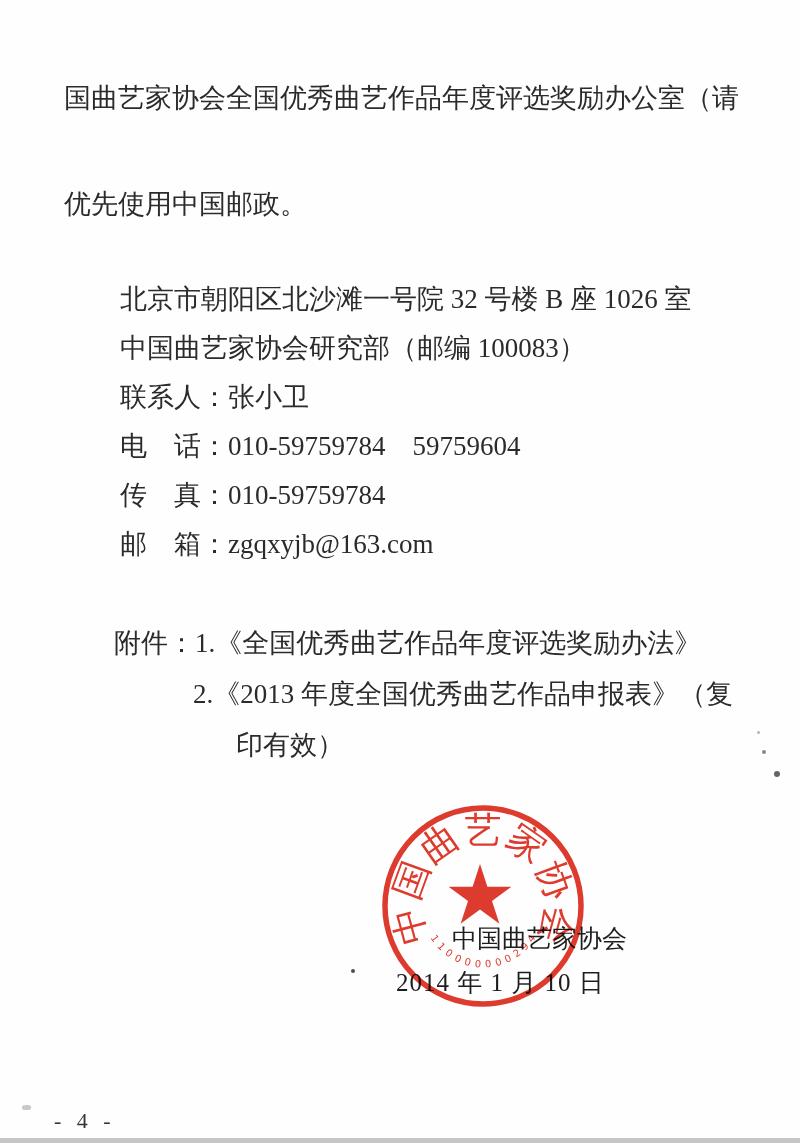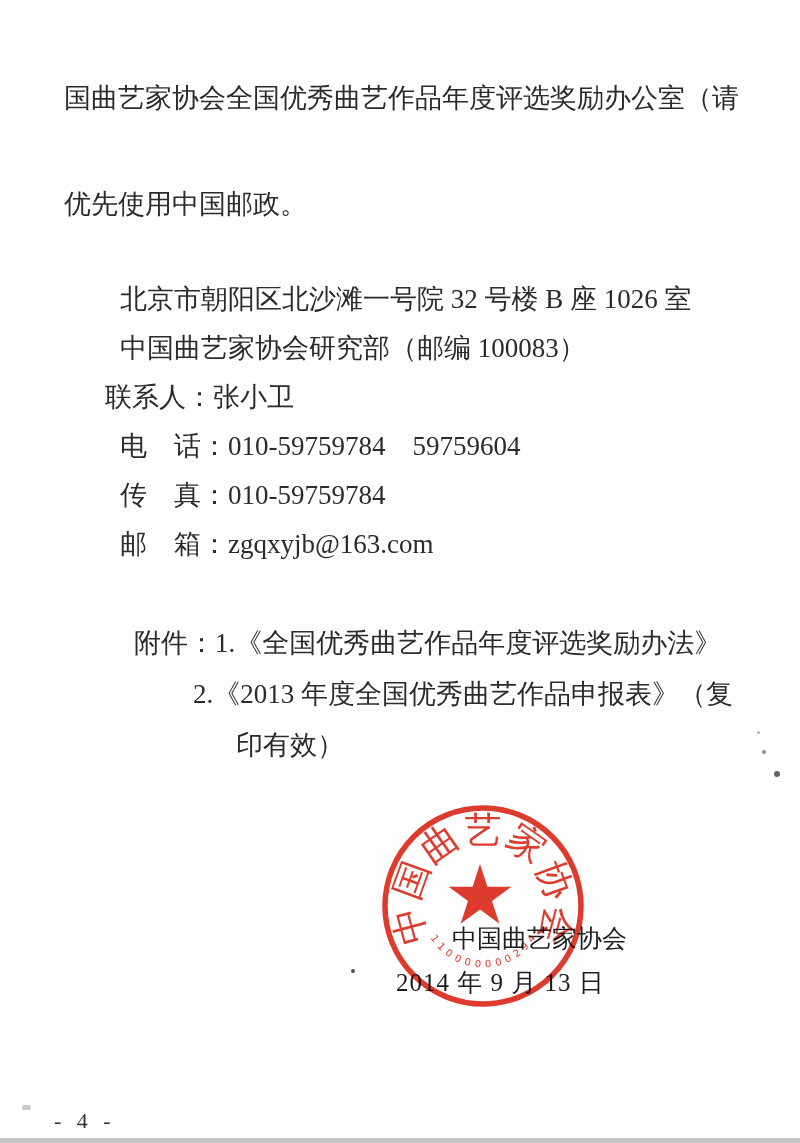--- a/index.html
+++ b/index.html
@@ -25,25 +25,25 @@
   .body-l3 { left: 64px;  top: 186px; }
   .heading {
     left: 121px; top: 231px;
     font-family: "Liberation Sans", "DejaVu Sans", sans-serif;
     font-weight: 700;
     letter-spacing: 1px;
     color: #222;
   }
   .c-l0 { left: 120px; top: 281px; }
   .c-l1 { left: 120px; top: 330px; }
-  .c-l2 { left: 105px; top: 379px; }
+  .c-l2 { left: 120px; top: 379px; }
   .c-l3 { left: 120px; top: 428px; }
   .c-l4 { left: 120px; top: 477px; }
   .c-l5 { left: 120px; top: 526px; }
-  .a-l0 { left: 134px; top: 625px; }
+  .a-l0 { left: 114px; top: 625px; }
   .a-l1 { left: 193px; top: 676px; }
   .a-l2 { left: 236px; top: 727px; }
   .sig-org  { left: 404px; top: 922px; font-size: 25px; color: #1d1d1d; padding-left: 48px; }
   .sig-date { left: 396px; top: 966px; font-size: 25px; color: #1d1d1d; letter-spacing: 1px; }
   .footer-page {
     position: absolute;
     left: 54px; top: 1108px;
     font-size: 22px;
     letter-spacing: 5px;
     color: #3c3040;
@@ -95,21 +95,21 @@
   <div class="line c-l2">联系人：张小卫</div>
   <div class="line c-l3">电　话：010-59759784　59759604</div>
   <div class="line c-l4">传　真：010-59759784</div>
   <div class="line c-l5">邮　箱：zgqxyjb@163.com</div>
 
   <div class="line a-l0">附件：1.《全国优秀曲艺作品年度评选奖励办法》</div>
   <div class="line a-l1">2.《2013 年度全国优秀曲艺作品申报表》（复</div>
   <div class="line a-l2">印有效）</div>
 
   <div class="line sig-org">中国曲艺家协会</div>
-  <div class="line sig-date">2014 年 9 月 13 日</div>
+  <div class="line sig-date">2014 年 1 月 10 日</div>
 
   <div class="seal-box">
     <svg width="210" height="210" viewBox="0 0 210 210" xmlns="http://www.w3.org/2000/svg">
       <circle cx="105" cy="105" r="98" fill="none" stroke-width="5.5" stroke="#dc2a1c"></circle>
       <polygon id="seal-star" points="102.0,63.0 109.4,85.8 133.4,85.8 114.0,99.9 121.4,122.7 102.0,108.6 82.6,122.7 90.0,99.9 70.6,85.8 94.6,85.8" fill="#dc2a1c"></polygon>
       <g id="seal-arc-group">
           <text x="31.6" y="124.7" transform="rotate(-105 31.6 124.7)" class="seal-char" fill="#dc2a1c">中</text>
           <text x="33.6" y="79.0" transform="rotate(-70 33.6 79.0)" class="seal-char" fill="#dc2a1c">国</text>
           <text x="61.4" y="42.7" transform="rotate(-35 61.4 42.7)" class="seal-char" fill="#dc2a1c">曲</text>
           <text x="105.0" y="29.0" transform="rotate(0 105.0 29.0)" class="seal-char" fill="#dc2a1c">艺</text>

